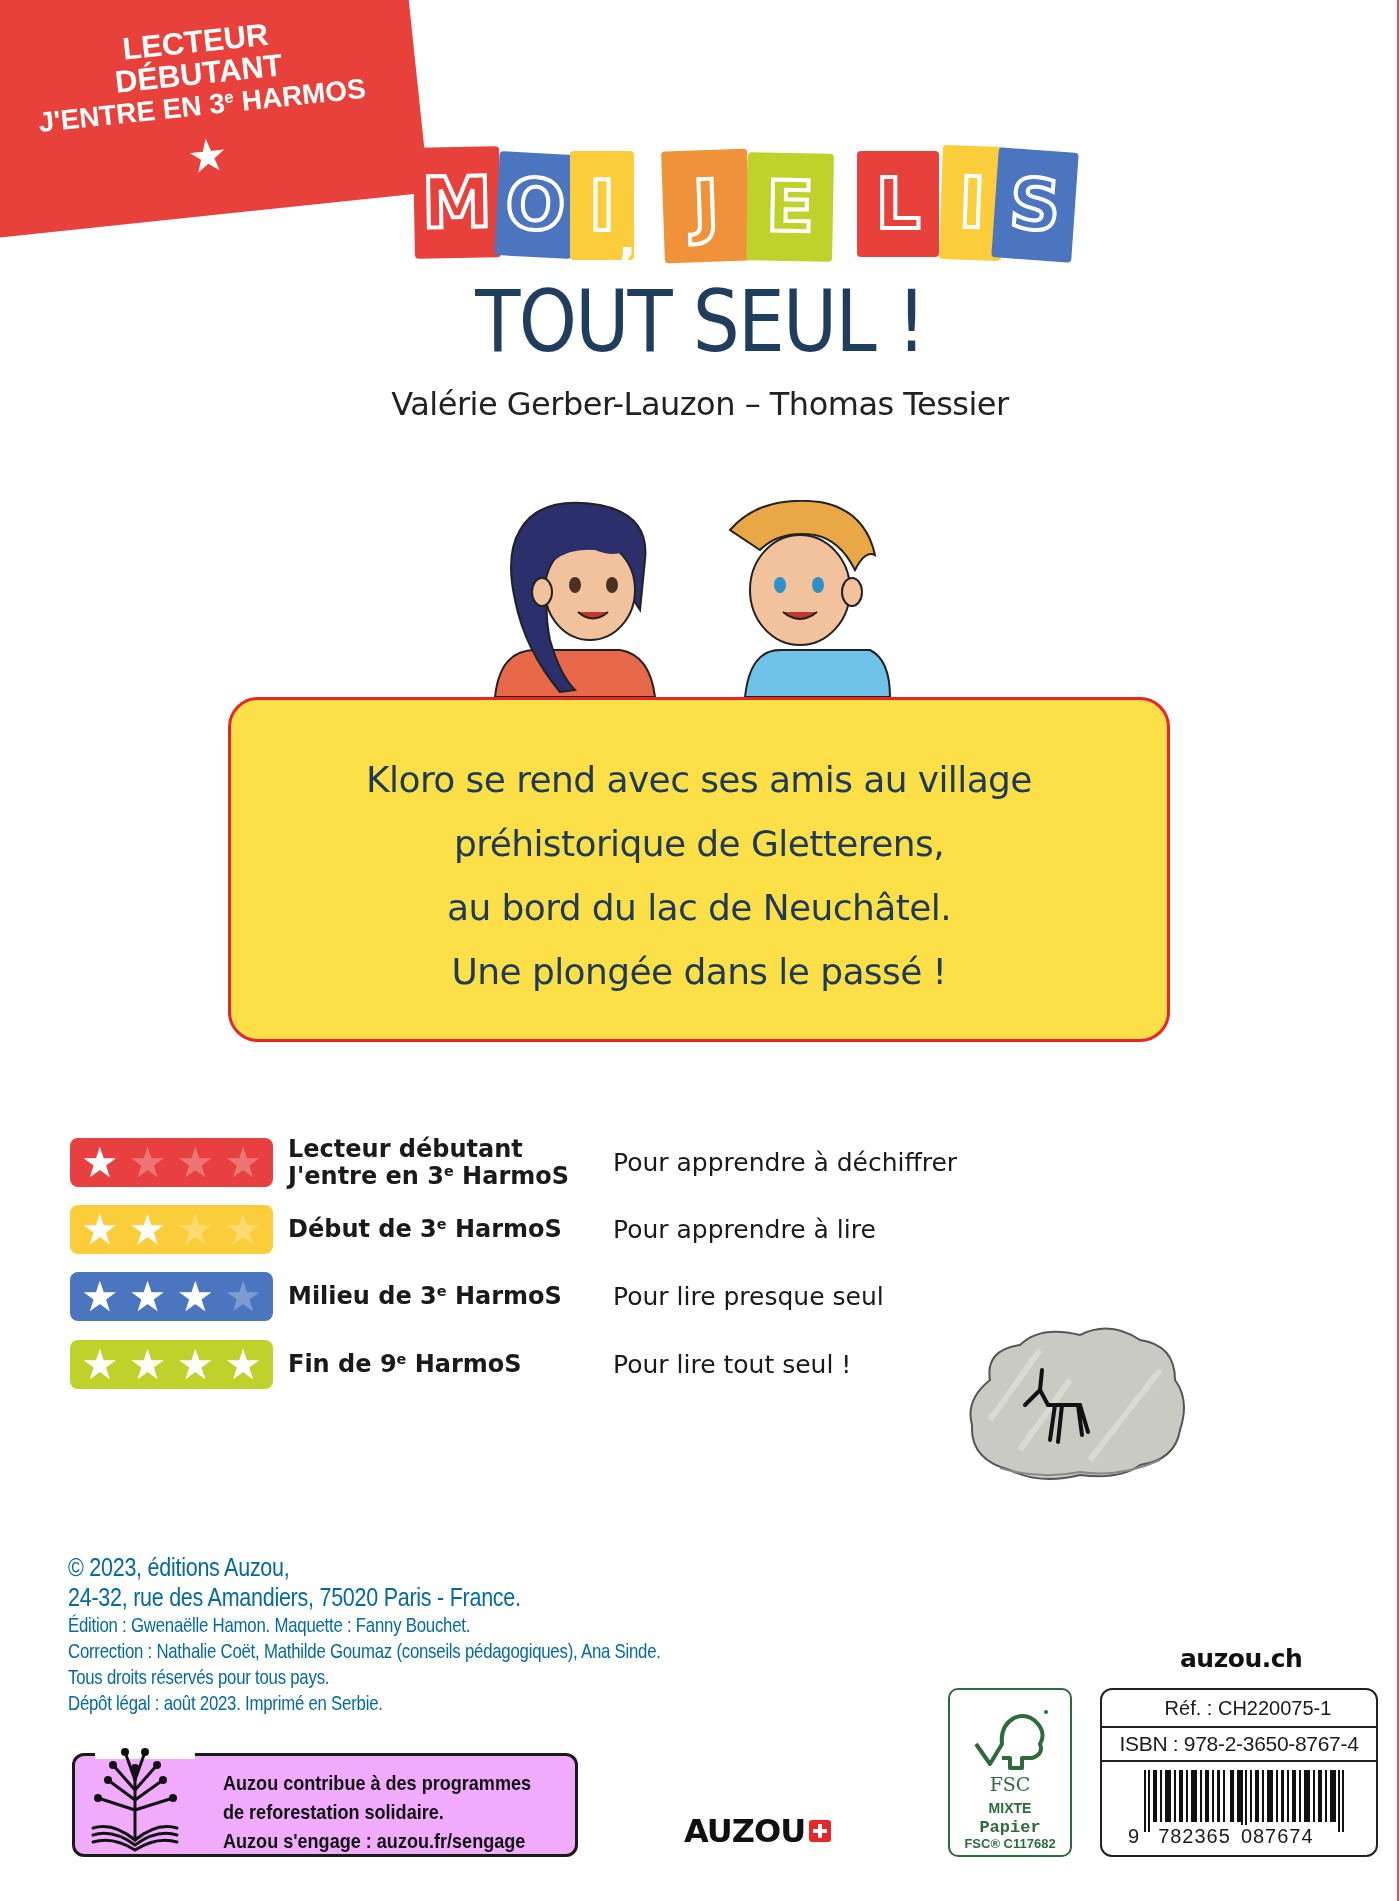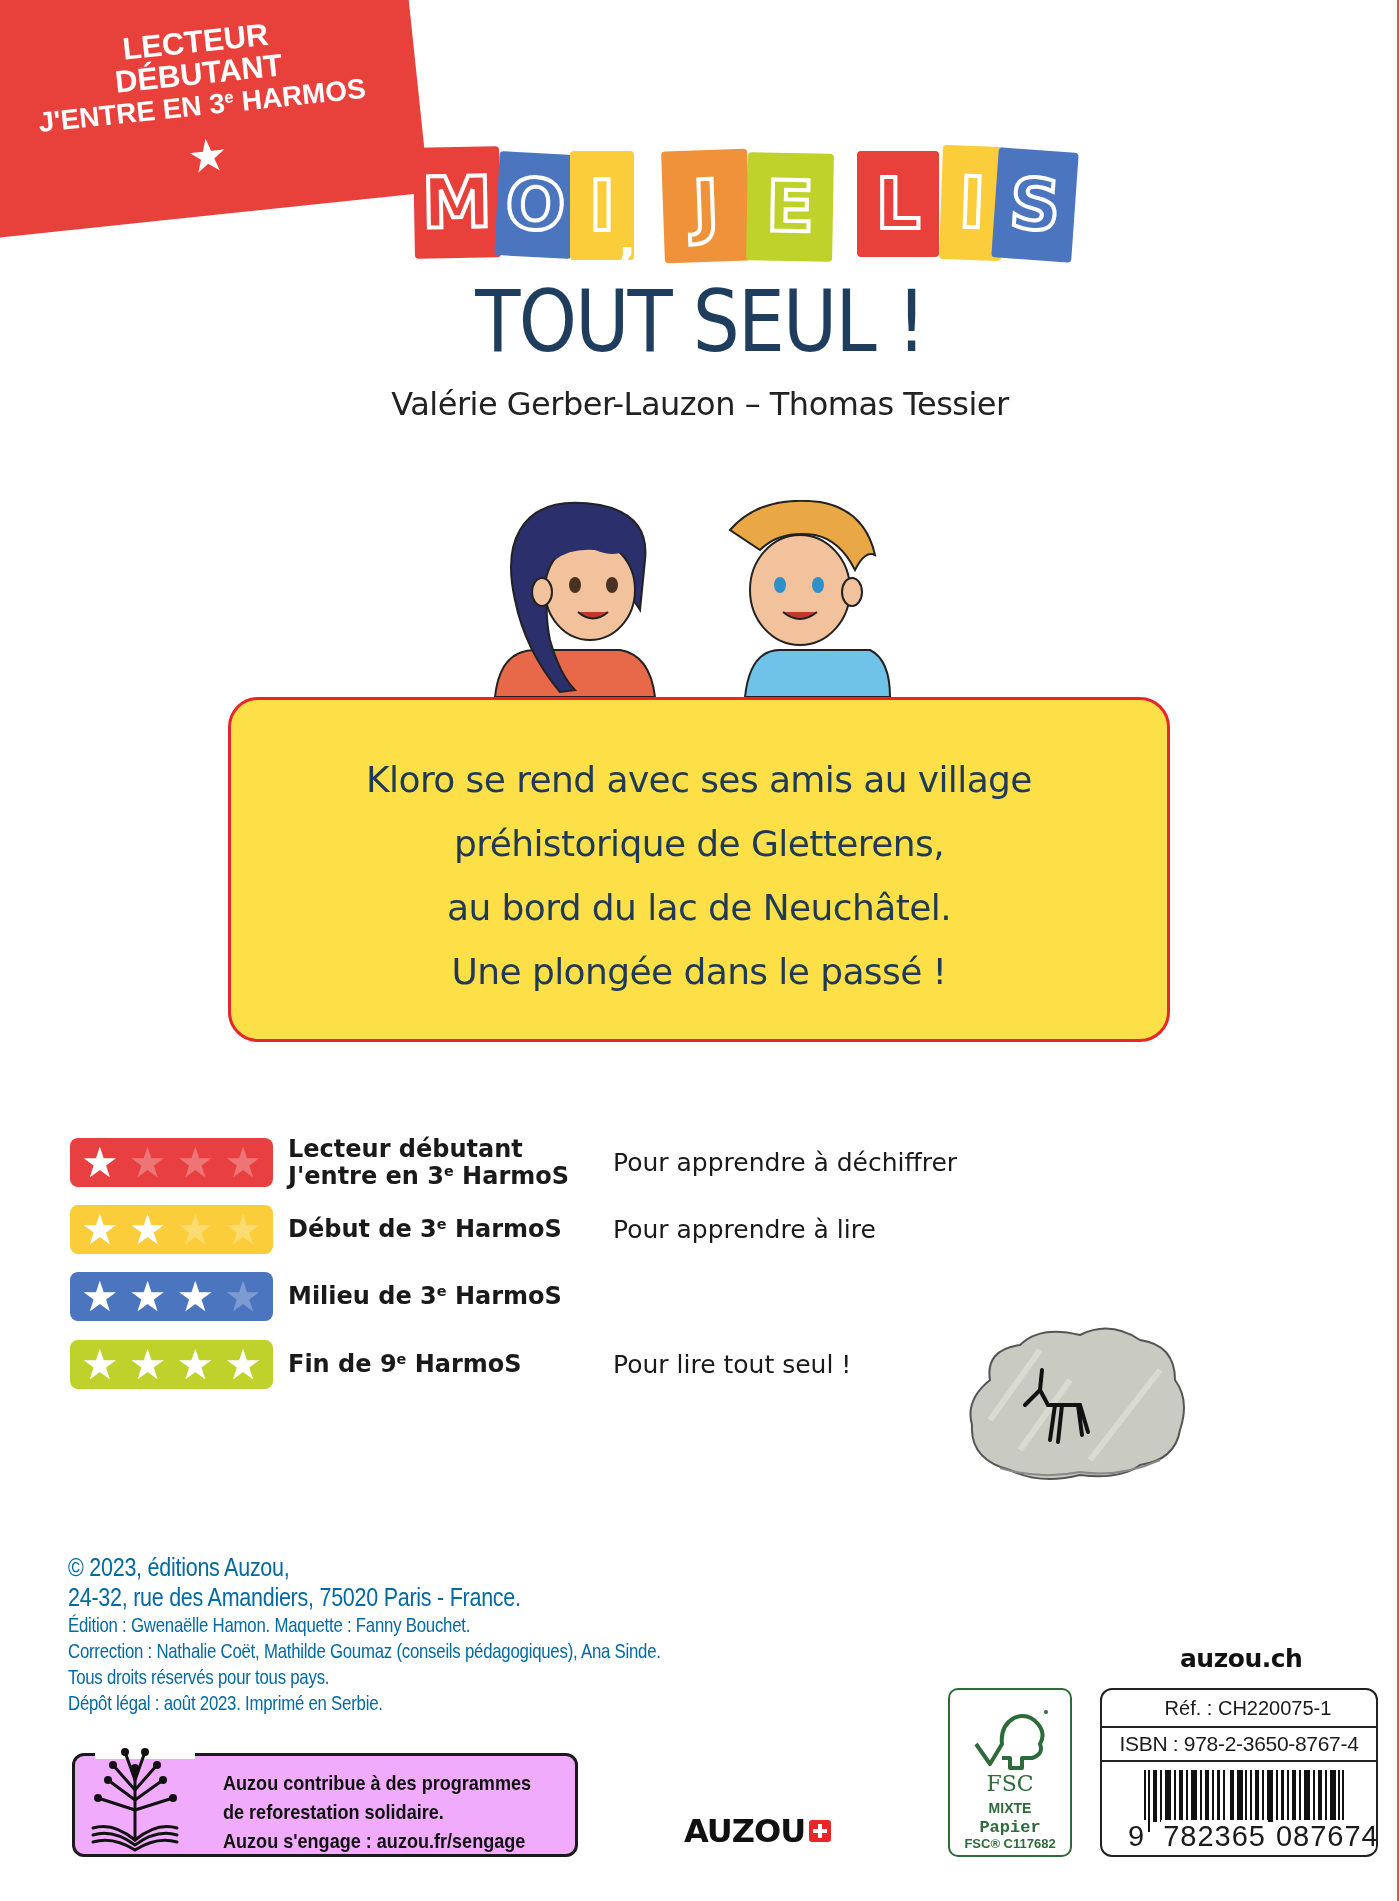--- a/index.html
+++ b/index.html
@@ -112,36 +112,36 @@
   .site-url {
     position: absolute; left: 1180px; top: 1644px; font-family: "DejaVu Sans", sans-serif; font-weight: bold;
     font-size: 25px; color: #111; letter-spacing: -0.5px;
   }
 
   .fsc-box {
     position: absolute; left: 948px; top: 1688px; width: 124px; height: 169px;
     border: 2px solid #2e6b3a; border-radius: 10px; text-align: center; color: #2e6b3a;
   }
   .fsc-box .fsc-icon { position: absolute; left: 22px; top: 14px; width: 80px; height: 68px; }
-  .fsc-box .fsc-name { position: absolute; left: 0; width: 100%; top: 80px; font-family: "DejaVu Serif", serif; font-size: 22px; line-height: 28px; }
+  .fsc-box .fsc-name { position: absolute; left: 0; width: 100%; top: 80px; font-family: "DejaVu Serif", serif; font-size: 19px; line-height: 28px; }
   .fsc-box .fsc-mix { position: absolute; left: 0; width: 100%; top: 110px; font-family: "Liberation Sans", sans-serif; font-weight: bold; font-size: 14px; }
   .fsc-box .fsc-paper { position: absolute; left: 0; width: 100%; top: 128px; font-family: Liberation Mono, monospace; font-weight: bold; font-size: 17px; }
   .fsc-box .fsc-code { position: absolute; left: 0; width: 100%; top: 146px; font-family: "Liberation Sans", sans-serif; font-weight: bold; font-size: 13px; }
 
   .isbn-box {
     position: absolute; left: 1100px; top: 1688px; width: 278px; height: 169px;
     border: 2px solid #222; border-radius: 12px; overflow: hidden;
   }
   .isbn-box .ref { position: absolute; left: 0; top: 0; width: 100%; height: 38px; border-bottom: 2px solid #222;
     display: flex; align-items: center; justify-content: center; font-family: "Liberation Sans", sans-serif; font-size: 20px; padding-left: 18px; }
   .isbn-box .isbn { position: absolute; left: 0; top: 38px; width: 100%; height: 34px; border-bottom: 2px solid #222;
     display: flex; align-items: center; justify-content: center; font-family: "Liberation Sans", sans-serif; font-size: 21px; letter-spacing: -0.3px; }
   .isbn-box .barcode { position: absolute; left: 42px; top: 80px; width: 200px; height: 62px; }
   .isbn-box .barcode-digits {
-    position: absolute; left: 24px; top: 132px; width: 240px; font-family: "Liberation Sans", sans-serif; font-size: 29px;
+    position: absolute; left: 24px; top: 132px; width: 240px; font-family: "Liberation Sans", sans-serif; font-size: 20px;
     line-height: 28px; letter-spacing: 1px; background: transparent;
   }
   .isbn-box .barcode-digits span { background: #fff; padding: 0 2px; }
 </style>
 </head>
 <body>
 
 <div class="edge-line"></div>
 
 <div class="level-banner"></div>
@@ -244,20 +244,21 @@
 <div class="level-row" style="top:1272px;">
   <div class="level-badge" style="background:#4c75c0;">
     <span class="st">★</span>
     <span class="st">★</span>
     <span class="st">★</span>
     <span class="st dim">★</span>
   </div>
   <div class="level-name">
     <span><span>Milieu de 3</span><sup>e</sup><span> HarmoS</span></span>
   </div>
+  <div class="level-desc">Pour lire presque seul</div>
 </div>
 
 <div class="level-row" style="top:1340px;">
   <div class="level-badge" style="background:#bfd12b;">
     <span class="st">★</span>
     <span class="st">★</span>
     <span class="st">★</span>
     <span class="st">★</span>
   </div>
   <div class="level-name">

